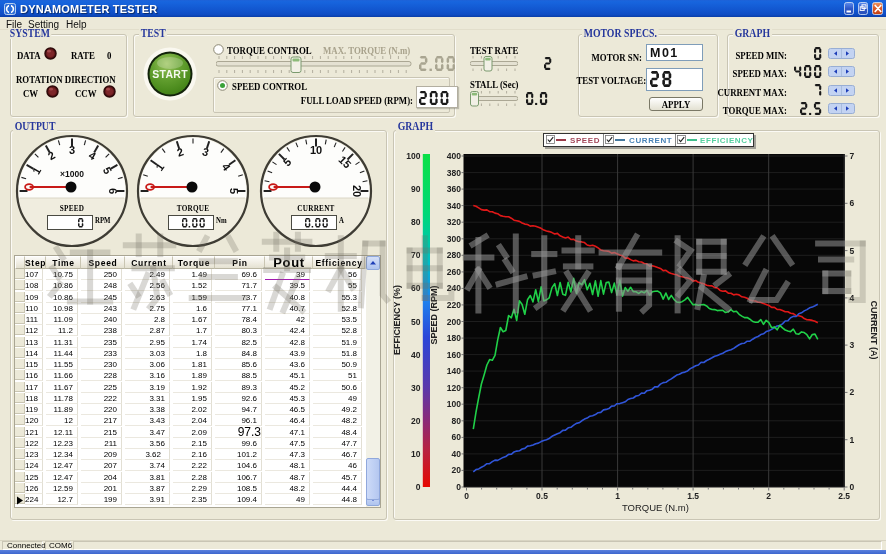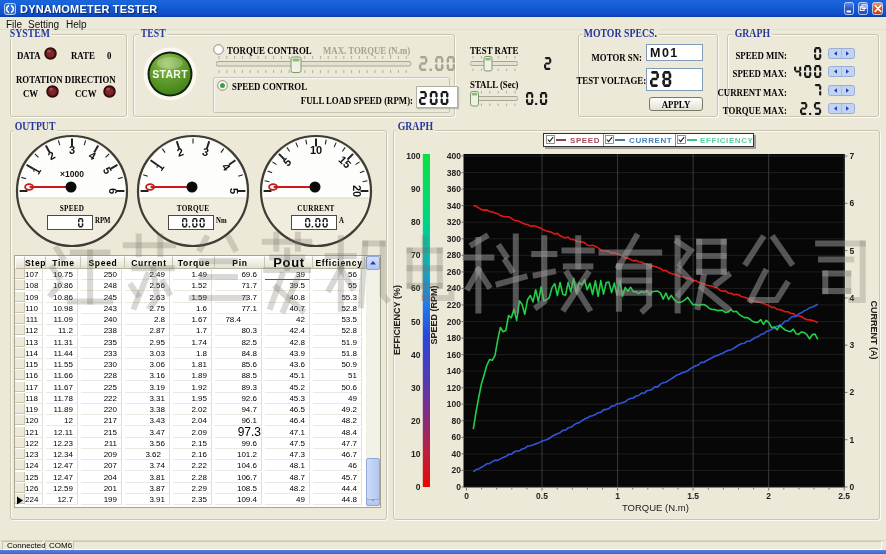--- a/index.html
+++ b/index.html
@@ -570,21 +570,21 @@
 <div class="ab" style="left:173px;top:302.8px;width:39px;height:11.2px;border-right:1px solid #E2DFD4;border-bottom:1px solid #EBE8DF;font-size:8px;font-family:'Liberation Sans',sans-serif;color:#000;text-align:right;padding-right:4px;line-height:11.2px;">1.6</div>
 <div class="ab" style="left:215px;top:302.8px;width:47px;height:11.2px;border-right:1px solid #E2DFD4;border-bottom:1px solid #EBE8DF;font-size:8px;font-family:'Liberation Sans',sans-serif;color:#000;text-align:right;padding-right:4px;line-height:11.2px;">77.1</div>
 <div class="ab" style="left:265px;top:302.8px;width:45px;height:11.2px;border-right:1px solid #E2DFD4;border-bottom:1px solid #EBE8DF;font-size:8px;font-family:'Liberation Sans',sans-serif;color:#000;text-align:right;padding-right:4px;line-height:11.2px;">40.7</div>
 <div class="ab" style="left:313px;top:302.8px;width:49px;height:11.2px;border-right:1px solid #E2DFD4;border-bottom:1px solid #EBE8DF;font-size:8px;font-family:'Liberation Sans',sans-serif;color:#000;text-align:right;padding-right:4px;line-height:11.2px;">52.8</div>
 <div class="ab" style="left:15px;top:314.0px;width:10px;height:10.2px;background:#ECE9D8;border-right:1px solid #C9C5B2;border-bottom:1px solid #C9C5B2;"></div>
 <div class="ab" style="left:25px;top:314.0px;width:18px;height:11.2px;border-right:1px solid #E2DFD4;border-bottom:1px solid #EBE8DF;font-size:8px;font-family:'Liberation Sans',sans-serif;color:#000;text-align:right;padding-right:4px;line-height:11.2px;">111</div>
 <div class="ab" style="left:46px;top:314.0px;width:32px;height:11.2px;border-right:1px solid #E2DFD4;border-bottom:1px solid #EBE8DF;font-size:8px;font-family:'Liberation Sans',sans-serif;color:#000;text-align:right;padding-right:4px;line-height:11.2px;">11.09</div>
 <div class="ab" style="left:81px;top:314.0px;width:41px;height:11.2px;border-right:1px solid #E2DFD4;border-bottom:1px solid #EBE8DF;font-size:8px;font-family:'Liberation Sans',sans-serif;color:#000;text-align:right;padding-right:4px;line-height:11.2px;">240</div>
 <div class="ab" style="left:125px;top:314.0px;width:45px;height:11.2px;border-right:1px solid #E2DFD4;border-bottom:1px solid #EBE8DF;font-size:8px;font-family:'Liberation Sans',sans-serif;color:#000;text-align:right;padding-right:4px;line-height:11.2px;">2.8</div>
 <div class="ab" style="left:173px;top:314.0px;width:39px;height:11.2px;border-right:1px solid #E2DFD4;border-bottom:1px solid #EBE8DF;font-size:8px;font-family:'Liberation Sans',sans-serif;color:#000;text-align:right;padding-right:4px;line-height:11.2px;">1.67</div>
-<div class="ab" style="left:215px;top:314.0px;width:47px;height:11.2px;border-right:1px solid #E2DFD4;border-bottom:1px solid #EBE8DF;font-size:8px;font-family:'Liberation Sans',sans-serif;color:#000;text-align:right;padding-right:20px;line-height:11.2px;">78.4</div>
+<div class="ab" style="left:215px;top:314.0px;width:47px;height:11.2px;border-right:1px solid #E2DFD4;border-bottom:1px solid #EBE8DF;font-size:8px;font-family:'Liberation Sans',sans-serif;color:#000;text-align:right;padding-right:4px;line-height:11.2px;">78.4</div>
 <div class="ab" style="left:265px;top:314.0px;width:45px;height:11.2px;border-right:1px solid #E2DFD4;border-bottom:1px solid #EBE8DF;font-size:8px;font-family:'Liberation Sans',sans-serif;color:#000;text-align:right;padding-right:4px;line-height:11.2px;">42</div>
 <div class="ab" style="left:313px;top:314.0px;width:49px;height:11.2px;border-right:1px solid #E2DFD4;border-bottom:1px solid #EBE8DF;font-size:8px;font-family:'Liberation Sans',sans-serif;color:#000;text-align:right;padding-right:4px;line-height:11.2px;">53.5</div>
 <div class="ab" style="left:15px;top:325.2px;width:10px;height:10.2px;background:#ECE9D8;border-right:1px solid #C9C5B2;border-bottom:1px solid #C9C5B2;"></div>
 <div class="ab" style="left:25px;top:325.2px;width:18px;height:11.2px;border-right:1px solid #E2DFD4;border-bottom:1px solid #EBE8DF;font-size:8px;font-family:'Liberation Sans',sans-serif;color:#000;text-align:right;padding-right:4px;line-height:11.2px;">112</div>
 <div class="ab" style="left:46px;top:325.2px;width:32px;height:11.2px;border-right:1px solid #E2DFD4;border-bottom:1px solid #EBE8DF;font-size:8px;font-family:'Liberation Sans',sans-serif;color:#000;text-align:right;padding-right:4px;line-height:11.2px;">11.2</div>
 <div class="ab" style="left:81px;top:325.2px;width:41px;height:11.2px;border-right:1px solid #E2DFD4;border-bottom:1px solid #EBE8DF;font-size:8px;font-family:'Liberation Sans',sans-serif;color:#000;text-align:right;padding-right:4px;line-height:11.2px;">238</div>
 <div class="ab" style="left:125px;top:325.2px;width:45px;height:11.2px;border-right:1px solid #E2DFD4;border-bottom:1px solid #EBE8DF;font-size:8px;font-family:'Liberation Sans',sans-serif;color:#000;text-align:right;padding-right:4px;line-height:11.2px;">2.87</div>
 <div class="ab" style="left:173px;top:325.2px;width:39px;height:11.2px;border-right:1px solid #E2DFD4;border-bottom:1px solid #EBE8DF;font-size:8px;font-family:'Liberation Sans',sans-serif;color:#000;text-align:right;padding-right:4px;line-height:11.2px;">1.7</div>
 <div class="ab" style="left:215px;top:325.2px;width:47px;height:11.2px;border-right:1px solid #E2DFD4;border-bottom:1px solid #EBE8DF;font-size:8px;font-family:'Liberation Sans',sans-serif;color:#000;text-align:right;padding-right:4px;line-height:11.2px;">80.3</div>
 <div class="ab" style="left:265px;top:325.2px;width:45px;height:11.2px;border-right:1px solid #E2DFD4;border-bottom:1px solid #EBE8DF;font-size:8px;font-family:'Liberation Sans',sans-serif;color:#000;text-align:right;padding-right:4px;line-height:11.2px;">42.4</div>

